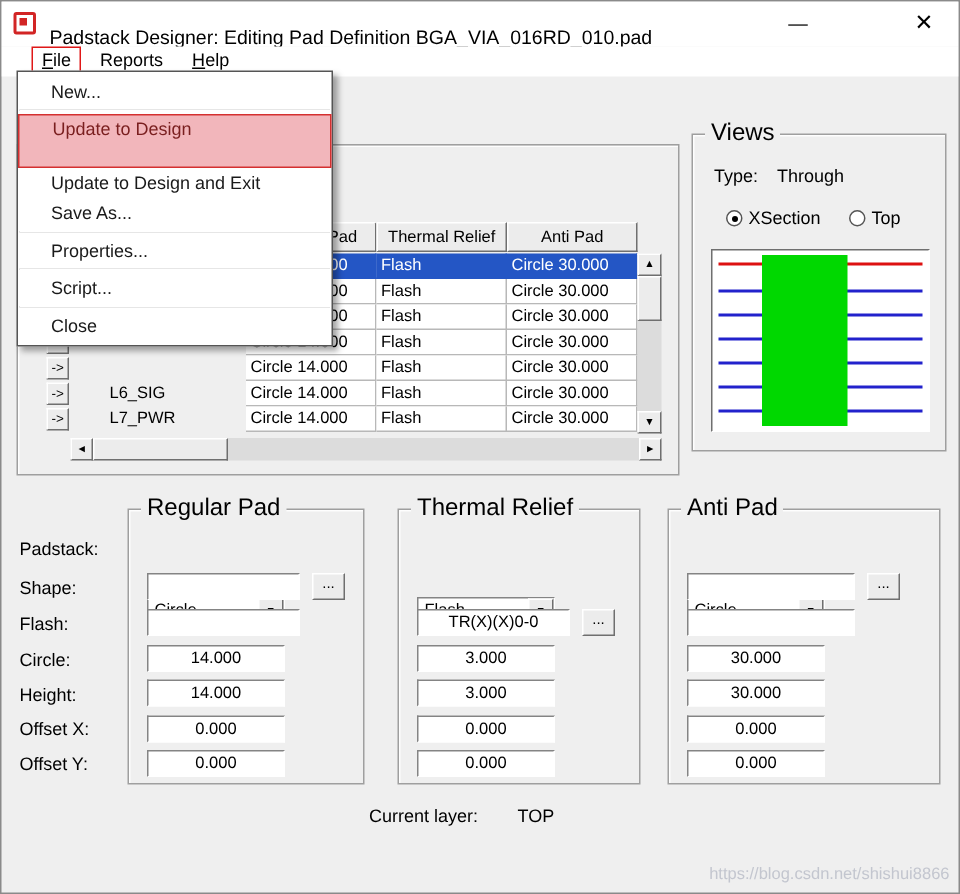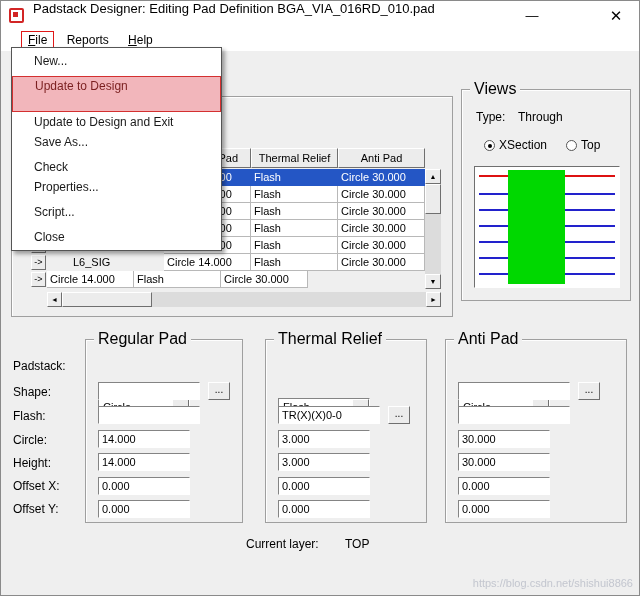--- a/index.html
+++ b/index.html
@@ -6,21 +6,21 @@
   html,body { margin:0; padding:0; background:#cfcfcf; }
   body { font-family:"Liberation Sans", sans-serif; }
   .window { position:relative; width:640px; height:596px; background:#efefef;
             border:1px solid #8a8a8a; overflow:hidden; }
 
   
   .titlebar { position:absolute; left:0; top:0; right:0; height:30px; background:#ffffff; }
   .app-icon { position:absolute; left:8px; top:7px; width:15px; height:15px;
               border:2px solid #d22525; border-radius:2px; background:#fff; }
   .app-icon::after { content:""; position:absolute; left:2px; top:2px; width:5px; height:5px; background:#d22525; }
-  .title-text { position:absolute; left:32px; top:0; font-size:13px; color:#000; white-space:nowrap; }
+  .title-text { position:absolute; left:32px; top:16px; font-size:13px; color:#000; white-space:nowrap; }
   .win-btn { position:absolute; top:6px; width:22px; height:18px; text-align:center;
              font-size:13px; line-height:18px; color:#000; cursor:default; }
   .btn-min { right:96px; }
   .btn-close { right:12px; font-size:15px; }
 
   
   .menubar { position:absolute; left:0; top:30px; right:0; height:20px; background:#ffffff; font-size:12px;padding-left:18px; }
   .menubar .mitem { display:inline-block; padding:2px 7px; margin-left:2px; color:#000; }
   .menubar .annotated { border:1px solid #e01818; padding:1px 6px; }
   .mnemonic-first::first-letter { text-decoration:underline; }
@@ -74,21 +74,21 @@
                      border-radius:50%; background:#000; }
   .xsec-canvas { position:absolute; left:12px; top:76px; width:146px; height:122px; background:#fff;
                  border:1px solid; border-color:#6f6f6f #ffffff #ffffff #6f6f6f; overflow:hidden; }
   .line { position:absolute; left:4px; right:4px; height:2px; }
   .pad-bar { position:absolute; left:33px; top:3px; bottom:3px; width:57px; z-index:3; }
 
   
   .field-label { position:absolute; left:12px; font-size:12px; color:#000; }
   .tbox { position:absolute; height:18px; background:#fff; border:1px solid;
           border-color:#848484 #ffffff #ffffff #848484; font-family:"Liberation Sans", sans-serif;
-          font-size:11px; padding:0 3px; color:#000; }
+          font-size:11px; padding:0 3px; color:#000;text-align:center; }
   .combo { position:absolute; height:20px; background:#fff; border:1px solid;
            border-color:#848484 #ffffff #ffffff #848484;margin-top:44px; }
   .combo .val { position:absolute; left:4px; top:2px; font-size:11px; color:#000; }
   .combo .arrow { position:absolute; right:0; top:0; width:17px; height:18px; background:#ececec;
                   border:1px solid; border-color:#ffffff #6f6f6f #6f6f6f #ffffff; font-size:7px;
                   text-align:center; line-height:16px; color:#000; }
   .dots-btn { position:absolute; height:18px; width:22px; background:#ececec; border:1px solid;
               border-color:#ffffff #6f6f6f #6f6f6f #ffffff; font-size:10px; text-align:center;
               line-height:14px; color:#000; }
 
@@ -113,21 +113,20 @@
     <span class="mitem mnemonic-first">Help</span>
   </div>
 
   <div class="menu">
       <div class="menu-item">New...</div>
       <div class="menu-sep"></div>
       <div class="menu-item highlighted">Update to Design</div>
       <div class="menu-item">Update to Design and Exit</div>
       <div class="menu-item">Save As...</div>
       <div class="menu-sep"></div>
-      <div class="menu-item">Check</div>
       <div class="menu-item">Properties...</div>
       <div class="menu-sep"></div>
       <div class="menu-item">Script...</div>
       <div class="menu-sep"></div>
       <div class="menu-item">Close</div>
     </div>
 
   <div class="group" style="left:10px; top:95px; width:442px; height:221px;"></div>
 
   <div class="hdr-row">
@@ -174,20 +173,21 @@
       </div>
       <div class="trow">
         <div class="row-btn">-&gt;</div>
         <div class="row-label">L6_SIG</div>
         <div class="cell">Circle 14.000</div>
         <div class="cell">Flash</div>
         <div class="cell">Circle 30.000</div>
       </div>
       <div class="trow">
         <div class="row-btn">-&gt;</div>
+        <div class="row-label">L7_PWR</div>
         <div class="cell">Circle 14.000</div>
         <div class="cell">Flash</div>
         <div class="cell">Circle 30.000</div>
       </div>
     </div>
 
   <div class="vsb">
     <div class="sb-btn up">▲</div>
     <div class="thumb"></div>
     <div class="sb-btn dn">▼</div>

